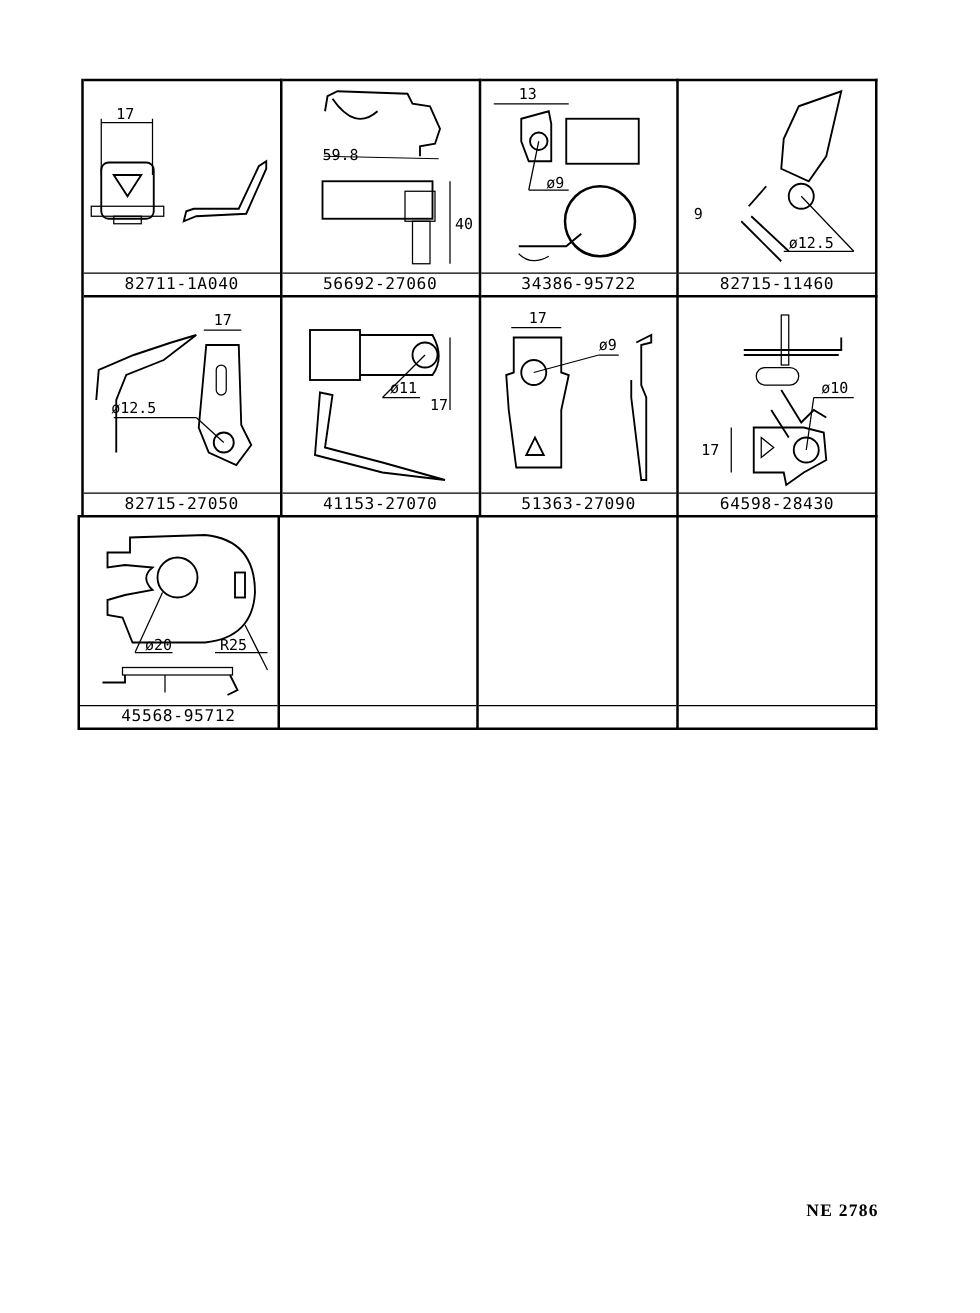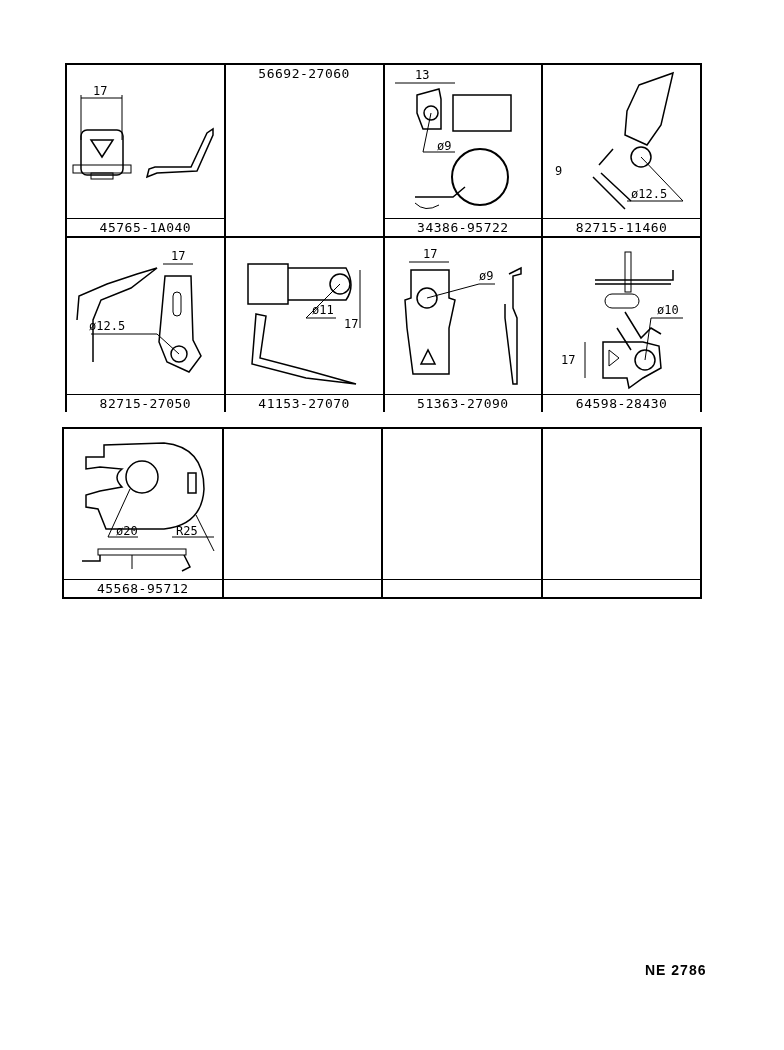--- a/index.html
+++ b/index.html
@@ -8,24 +8,24 @@
   .grid { position:absolute; left:65px; top:63px; width:637px; }
   .row { display:flex; border-left:2px solid #000; }
   .cell { width:157px; border-right:2px solid #000; border-top:2px solid #000; box-sizing:border-box; }
   .cell.w { width:160px; }
   .pic { height:153px; position:relative; border-bottom:1px solid #000; }
   .row.r1 .pic { height:153px; }
   .row.r2 .pic { height:156px; }
   .row.r3 .pic { height:150px; }
   .lbl { height:17px; line-height:17px; text-align:center; font-size:13px; letter-spacing:0.5px; }
   .last .cell { border-bottom:2px solid #000; }
-  .row.r3 { margin-left:-3px;margin-top:15px; }
+  .row.r3 { margin-left:-3px; }
   svg { position:absolute; left:0; top:0; }
   svg text { font-family:"DejaVu Sans Mono","Liberation Mono",monospace; font-size:12px; fill:#000; }
-  .code { position:absolute; left:645px; top:962px; font-family:Liberation Sans, sans-serif;
+  .code { position:absolute; left:645px; top:962px; font-family:Liberation Serif, serif;
           font-weight:bold; font-size:14px; letter-spacing:1px; }
 </style>
 </head>
 <body>
 
 <div class="grid">
 
   <div class="row r1">
     <div class="cell w">
       <div class="pic">
@@ -34,23 +34,36 @@
             <line x1="55" y1="30" x2="55" y2="75" stroke="#000"></line>
           <line x1="14" y1="33" x2="55" y2="33" stroke="#000"></line>
           <text x="26" y="30">17</text>
           <rect x="14" y="65" width="42" height="45" rx="6" fill="none" stroke="#000" stroke-width="1.5"></rect>
           <polygon points="24,75 46,75 35,92" fill="none" stroke="#000" stroke-width="1.5"></polygon>
           <rect x="6" y="100" width="58" height="8" fill="none" stroke="#000"></rect>
           <rect x="24" y="108" width="22" height="6" fill="none" stroke="#000"></rect>
           <path d="M80 112 L82 104 L88 102 L124 102 L140 68 L146 64 L146 70 L130 106 L90 108 Z" fill="none" stroke="#000" stroke-width="1.5"></path>
         </svg>
       </div>
-      <div class="lbl">45765-1A040</div>
-    </div>
-    <div class="cell w">
+      <div class="lbl">82711-1A040</div>
+    </div>
+    <div class="cell w">
+      <div class="pic">
+        <svg width="158" height="153" viewBox="0 0 158 153">
+          <path d="M34 24 L36 12 L44 8 L100 10 L104 18 L118 20 L126 38 L122 50 L110 52 L110 60" fill="none" stroke="#000" stroke-width="1.5"></path>
+          <path d="M40 14 Q58 40 76 24" fill="none" stroke="#000" stroke-width="1.5"></path>
+          <line x1="33" y1="60" x2="125" y2="62" stroke="#000"></line>
+          <text x="32" y="63">59.8</text>
+          <rect x="32" y="80" width="88" height="30" fill="none" stroke="#000" stroke-width="1.5"></rect>
+          <rect x="98" y="88" width="24" height="24" fill="none" stroke="#000"></rect>
+          <rect x="104" y="112" width="14" height="34" fill="none" stroke="#000"></rect>
+          <line x1="134" y1="80" x2="134" y2="146" stroke="#000"></line>
+          <text x="138" y="118">40</text>
+        </svg>
+      </div>
       <div class="lbl">56692-27060</div>
     </div>
     <div class="cell w">
       <div class="pic">
         <svg width="158" height="153" viewBox="0 0 158 153">
           <line x1="10" y1="18" x2="70" y2="18" stroke="#000"></line>
           <text x="30" y="14">13</text>
           <path d="M32 30 L54 24 L56 34 L56 64 L38 64 L32 48 Z" fill="none" stroke="#000" stroke-width="1.5"></path>
           <circle cx="46" cy="48" r="7" fill="none" stroke="#000" stroke-width="1.5"></circle>
           <rect x="68" y="30" width="58" height="36" fill="none" stroke="#000" stroke-width="1.5"></rect>

